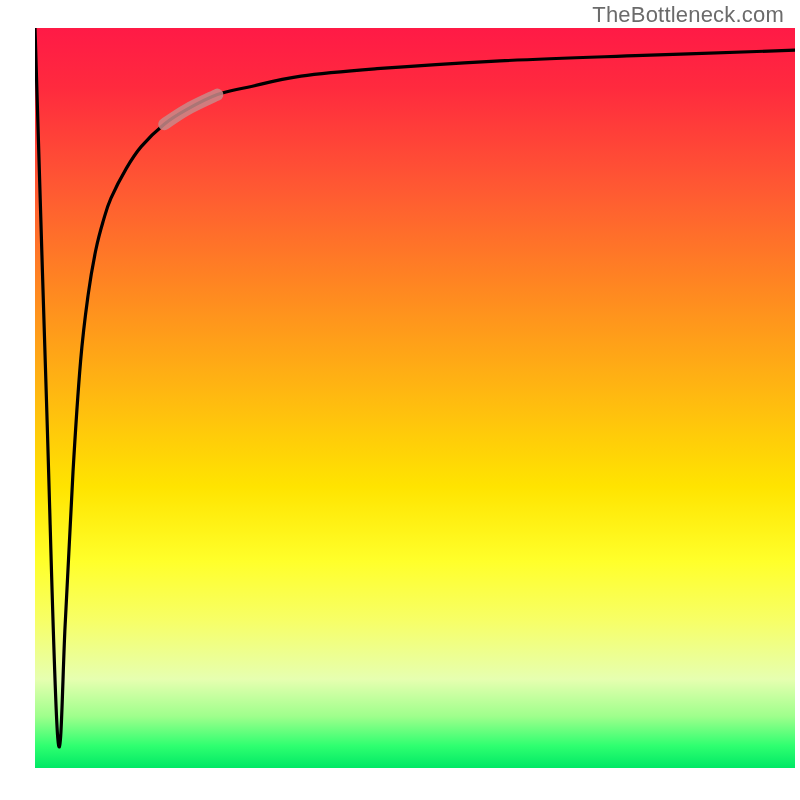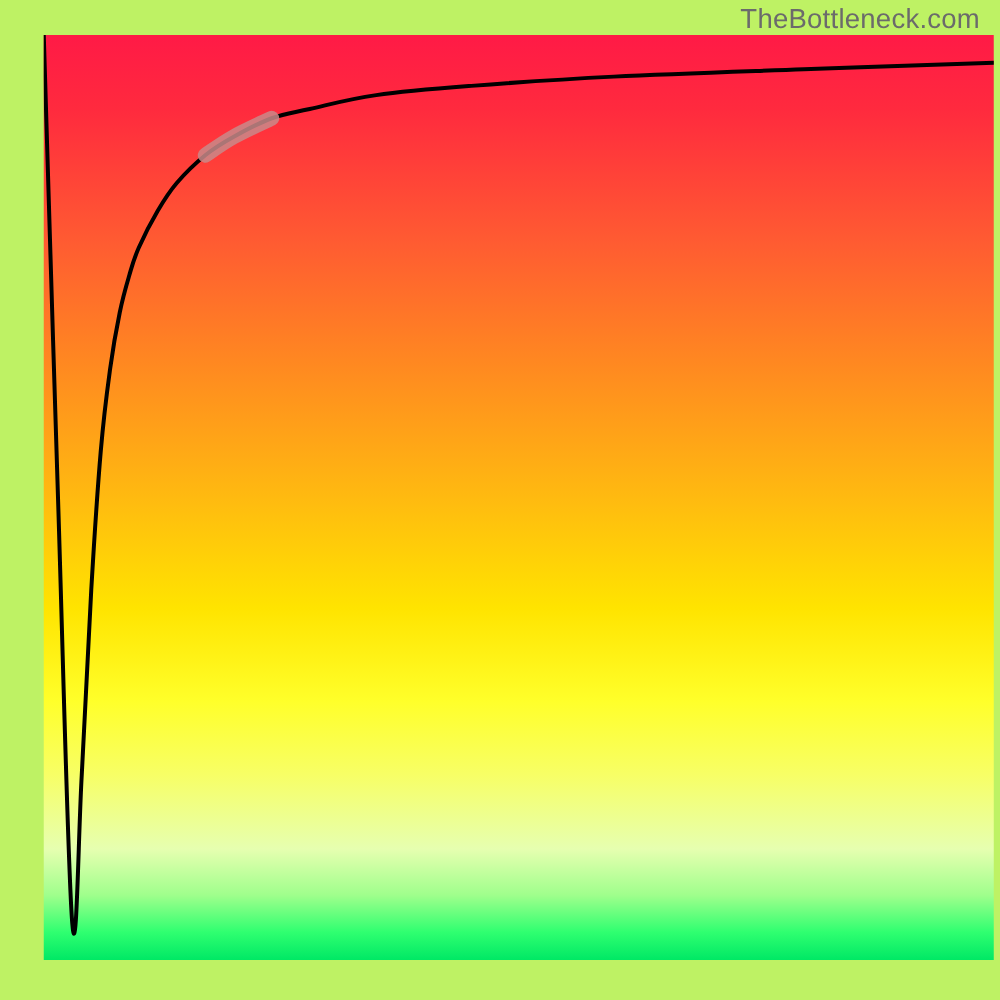--- a/index.html
+++ b/index.html
@@ -8,21 +8,21 @@
     width: 800px;
     height: 800px;
     background: #000;
     overflow: hidden;
     font-family: Arial, Helvetica, sans-serif;
   }
   .frame {
     position: relative;
     width: 800px;
     height: 800px;
-    background: #bef264;
+    background: #ffffff;
   }
   .watermark {
     position: absolute;
     top: 2px;
     right: 16px;
     font-size: 22px;
     font-weight: 400;
     color: #6b6b6b;
     letter-spacing: 0.2px;
     z-index: 5;

